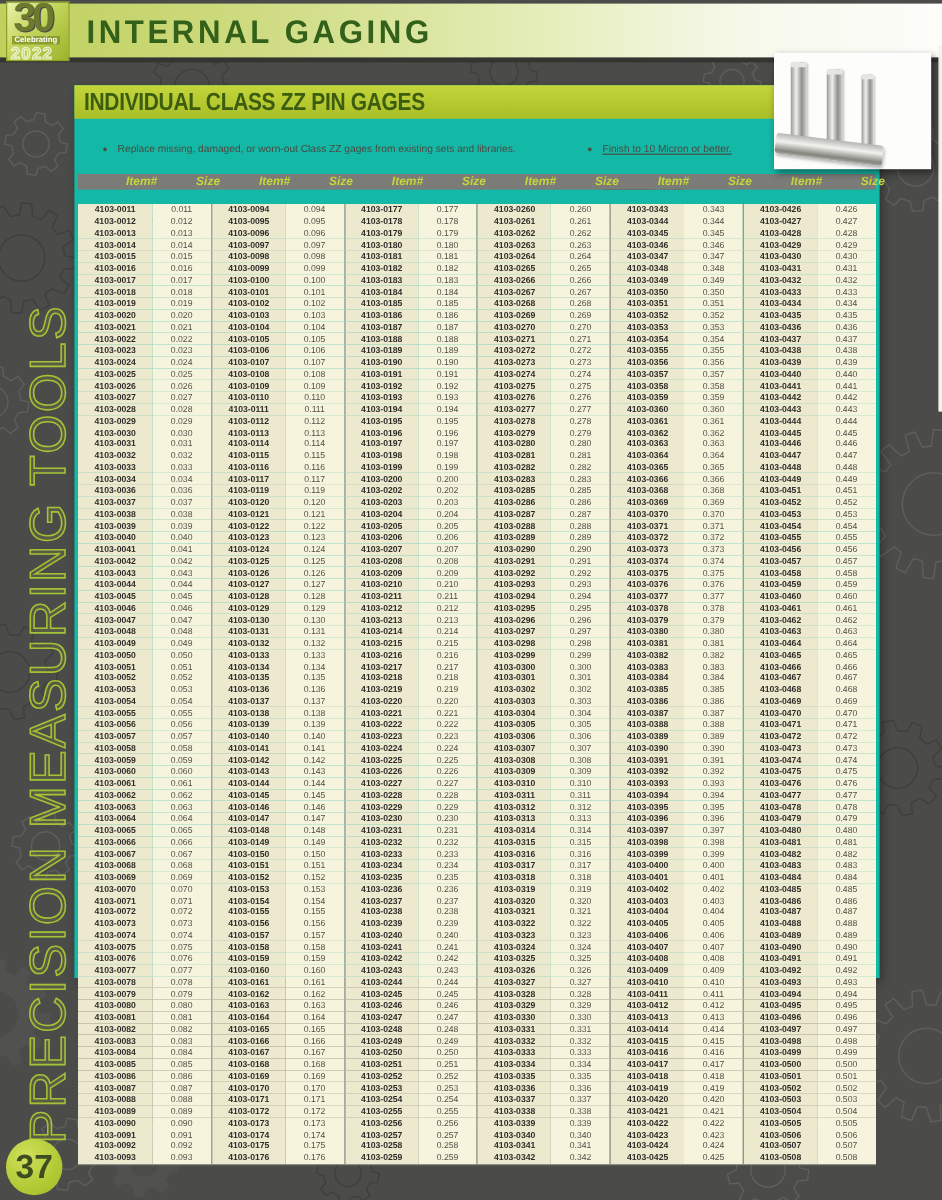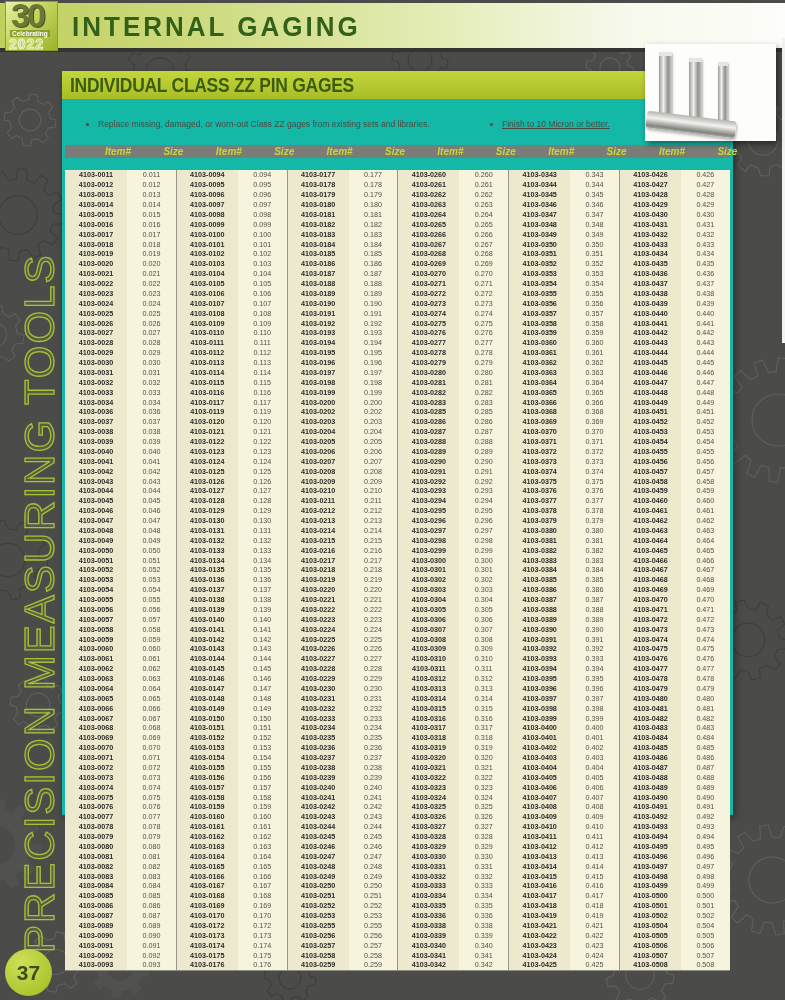--- a/index.html
+++ b/index.html
@@ -31,21 +31,21 @@
   
   .vertical-title { position:absolute; left:16px; top:953px; width:580px; z-index:1;
                     transform:rotate(-90deg); transform-origin:left top;
                     font-size:42px; font-weight:400; letter-spacing:2px;
                     color:rgba(166,196,55,.15); -webkit-text-stroke:1.3px #a4c236; white-space:nowrap; }
 
   
   .page-badge { position:absolute; left:5px; top:949px; width:47px; height:47px; border-radius:50%;
                 background:radial-gradient(circle at 35% 30%,#cfe05a,#aec62f 70%,#9db42a);
                 display:flex; align-items:center; justify-content:center; z-index:2; }
-  .page-badge span { font-size:21px; font-weight:800; color:#3d4d20; }
+  .page-badge span { font-size:28px; font-weight:800; color:#3d4d20; }
 
   
   .content-panel { position:absolute; left:62px; top:71px; width:671px; height:744px;
                    background:#14b8a6; z-index:2; box-shadow:2px 3px 8px rgba(0,0,0,.4); }
   .section-bar { position:absolute; left:0; top:0; width:671px; height:28px;
                  background:linear-gradient(#c3d63a,#a9bd27); }
   .section-title { position:absolute; left:8px; top:3px; font-size:19px; font-weight:800;
                    color:#3c5c10; letter-spacing:-0.3px; transform:scale(0.92,1.08);
                    transform-origin:left top; white-space:nowrap; }
   .bullets { position:absolute; top:31px; margin:0; padding:0 0 0 16px; font-size:8.5px;
@@ -1229,20 +1229,34 @@
             <div class="cell c-item">4103-0253</div>
             <div class="cell c-size">0.253</div>
             <div class="cell c-item">4103-0336</div>
             <div class="cell c-size">0.336</div>
             <div class="cell c-item">4103-0419</div>
             <div class="cell c-size">0.419</div>
             <div class="cell c-item">4103-0502</div>
             <div class="cell c-size">0.502</div>
           </div>
           <div class="trow">
+            <div class="cell c-item first">4103-0088</div>
+            <div class="cell c-size">0.088</div>
+            <div class="cell c-item">4103-0171</div>
+            <div class="cell c-size">0.171</div>
+            <div class="cell c-item">4103-0254</div>
+            <div class="cell c-size">0.254</div>
+            <div class="cell c-item">4103-0337</div>
+            <div class="cell c-size">0.337</div>
+            <div class="cell c-item">4103-0420</div>
+            <div class="cell c-size">0.420</div>
+            <div class="cell c-item">4103-0503</div>
+            <div class="cell c-size">0.503</div>
+          </div>
+          <div class="trow">
             <div class="cell c-item first">4103-0089</div>
             <div class="cell c-size">0.089</div>
             <div class="cell c-item">4103-0172</div>
             <div class="cell c-size">0.172</div>
             <div class="cell c-item">4103-0255</div>
             <div class="cell c-size">0.255</div>
             <div class="cell c-item">4103-0338</div>
             <div class="cell c-size">0.338</div>
             <div class="cell c-item">4103-0421</div>
             <div class="cell c-size">0.421</div>

